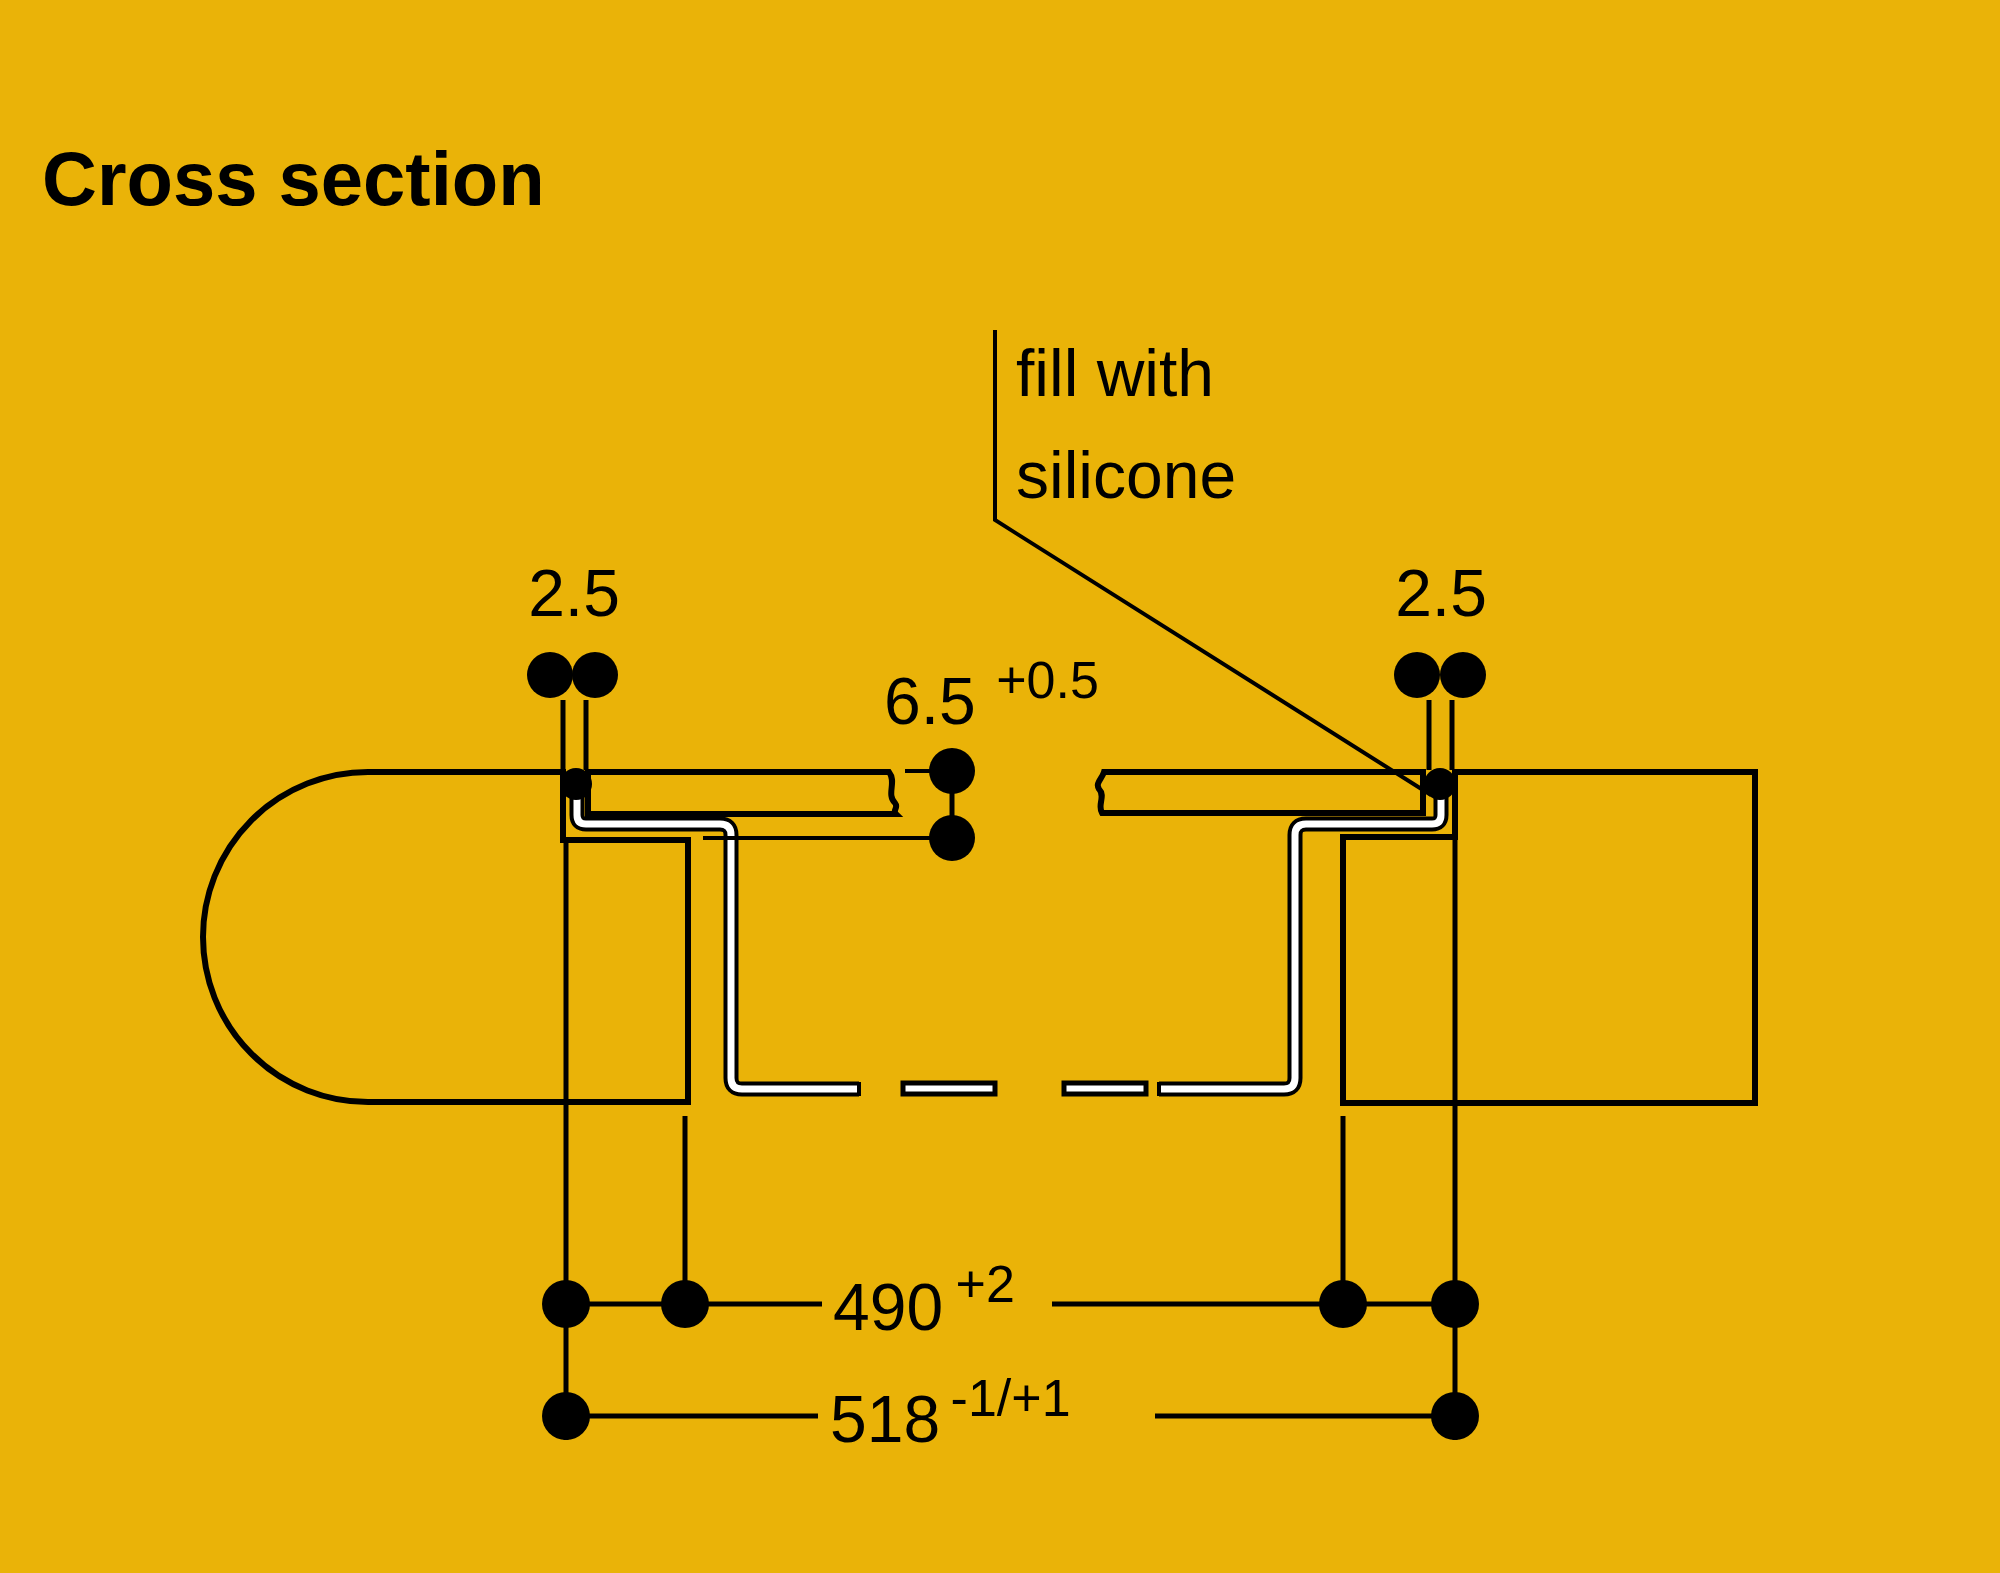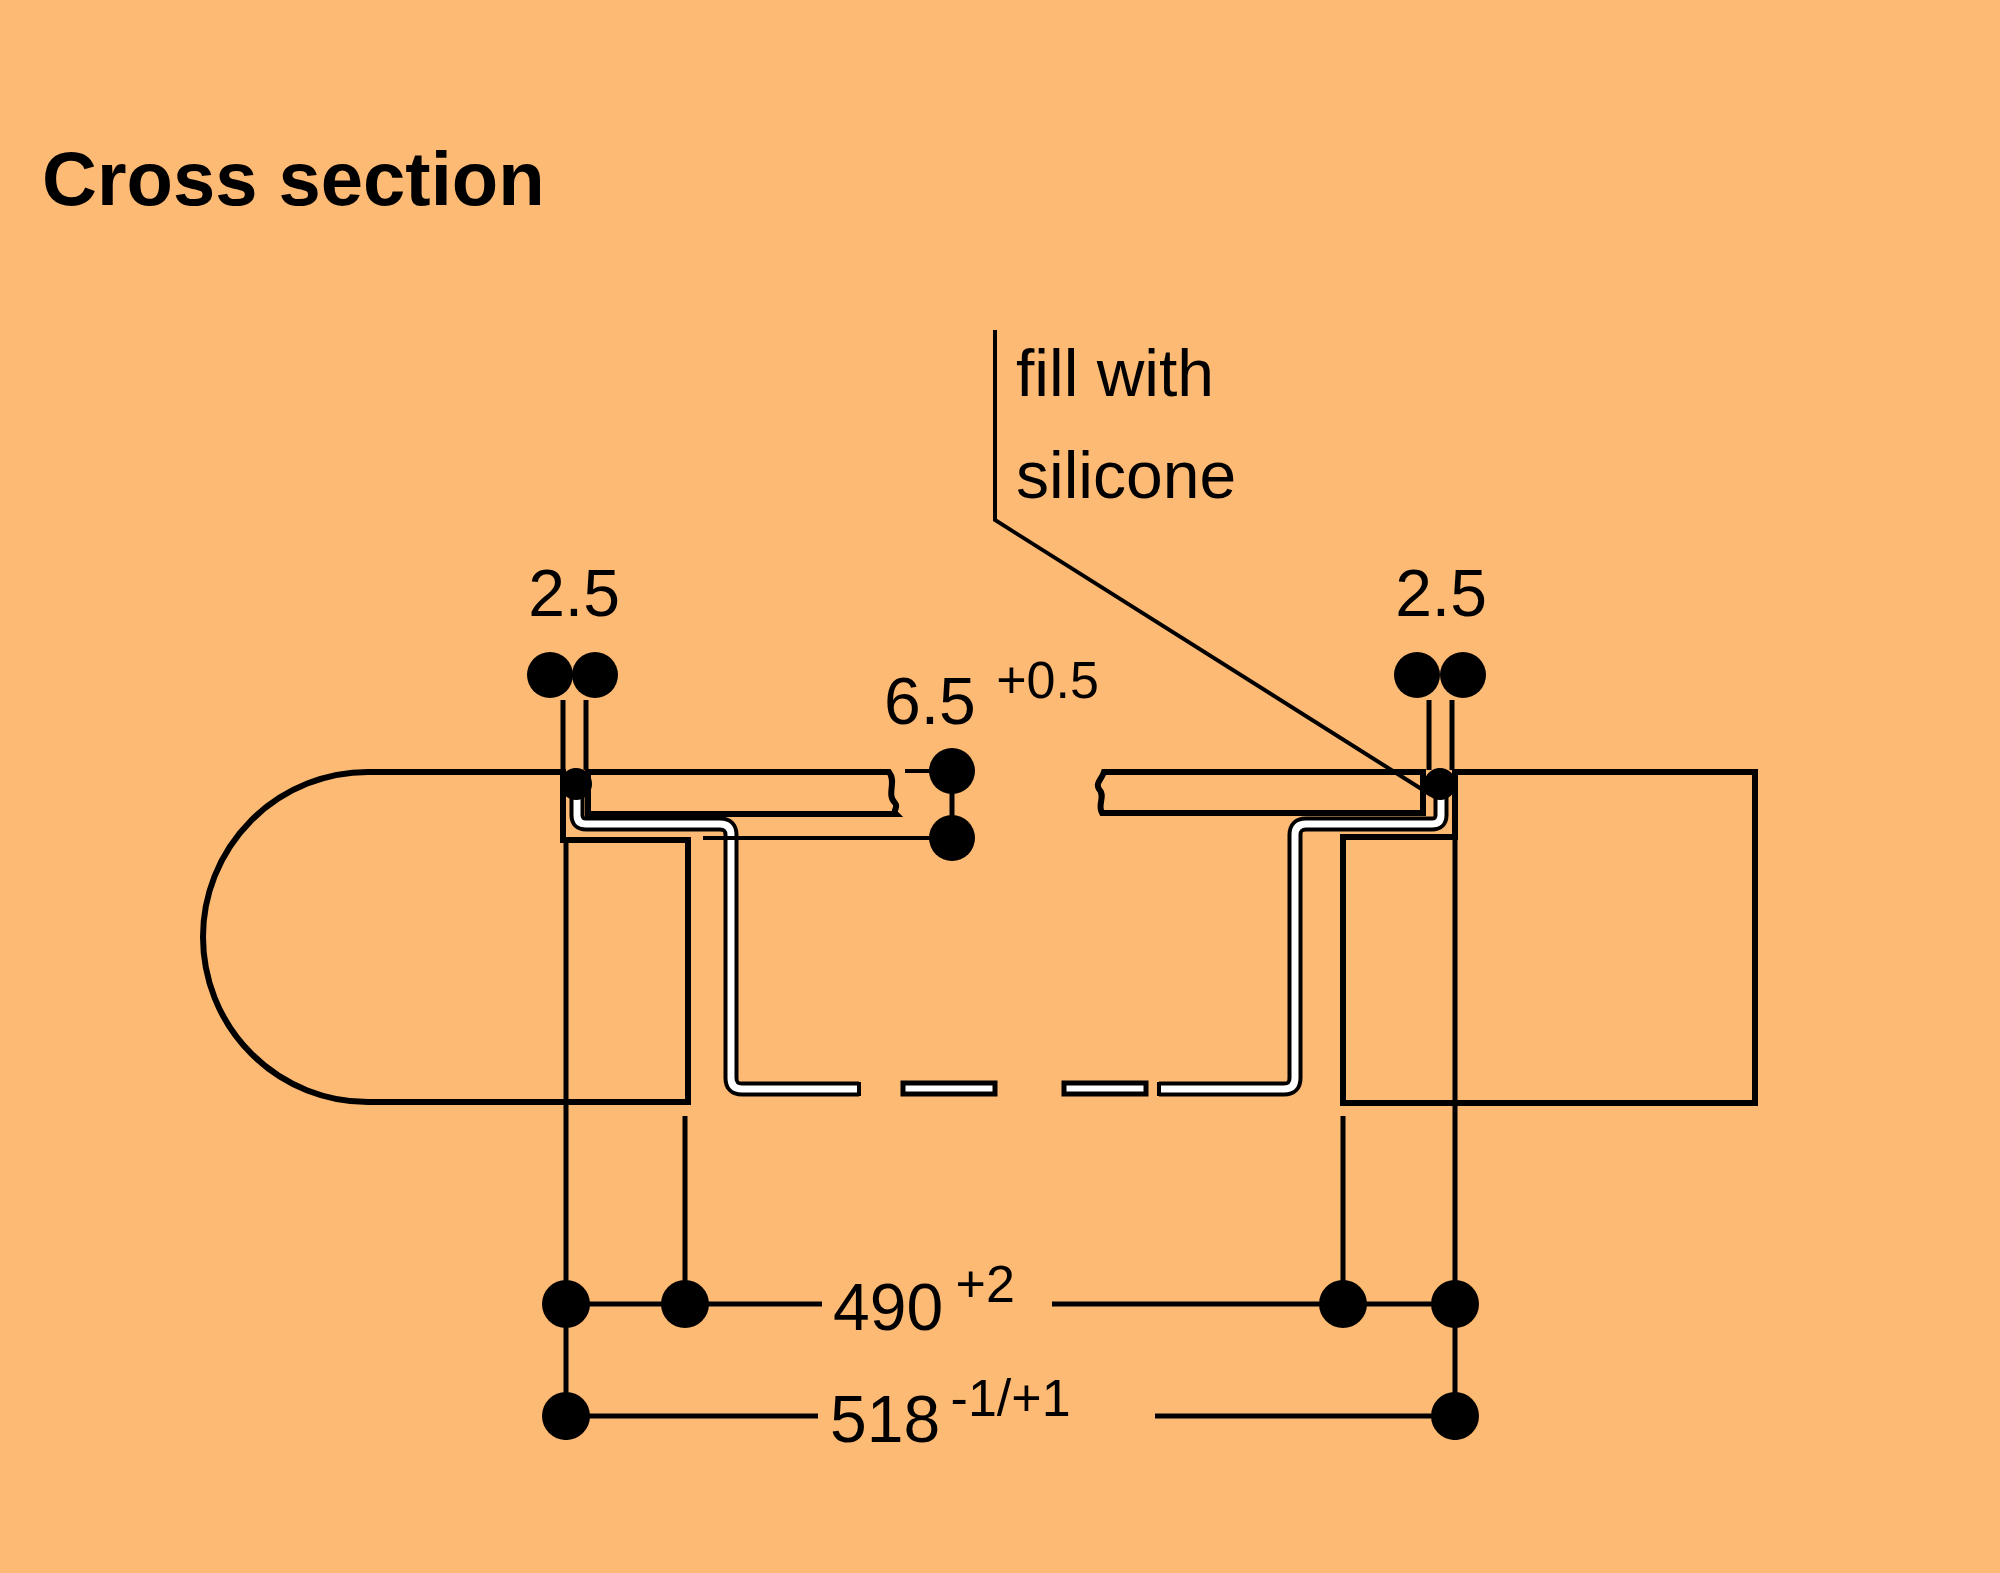--- a/index.html
+++ b/index.html
@@ -4,21 +4,21 @@
 <style>
   html, body {
     margin: 0;
     padding: 0;
     background: #ffffff;
   }
   .stage {
     position: relative;
     width: 2000px;
     height: 1573px;
-    background: #fdba74;
+    background: #eab308;
     font-family: "Liberation Sans", sans-serif;
   }
   svg text {
     font-family: "Liberation Sans", sans-serif;
     fill: #000;
   }
   .title-text { font-size: 76px; font-weight: bold; }
   .callout-text { font-size: 66px; }
   .dim { font-size: 66px; }
   .sup { font-size: 52px; }

